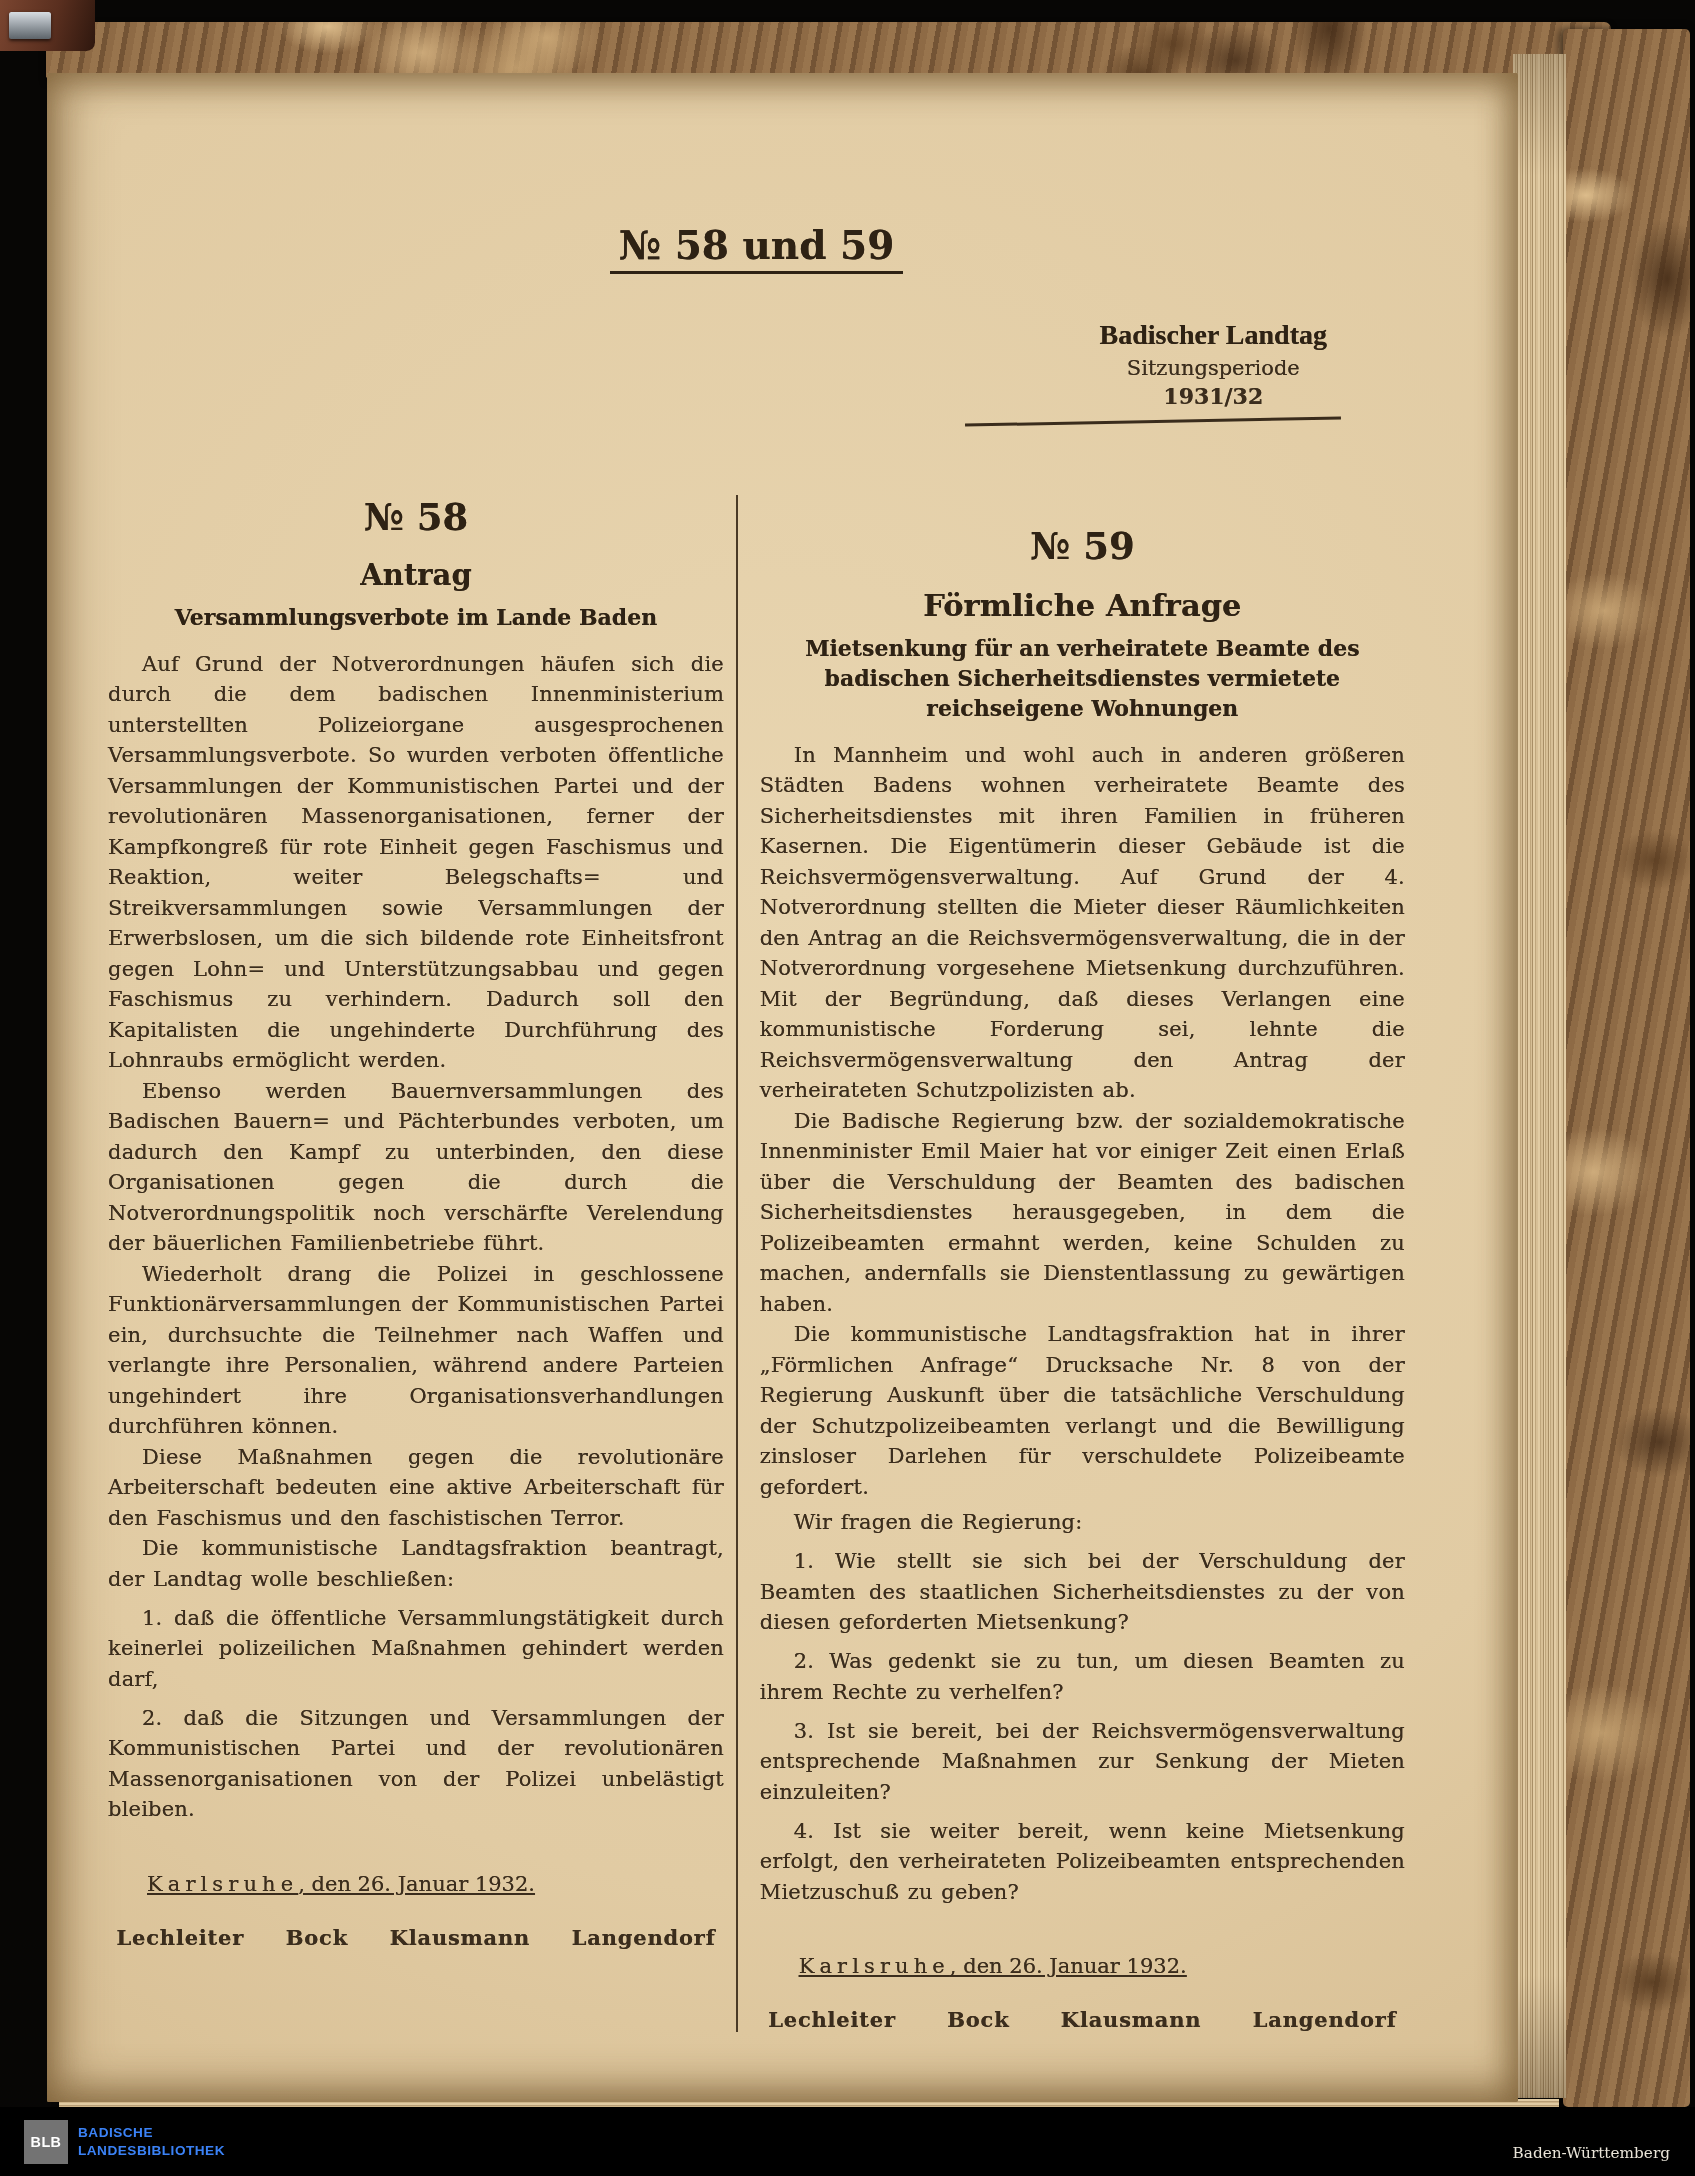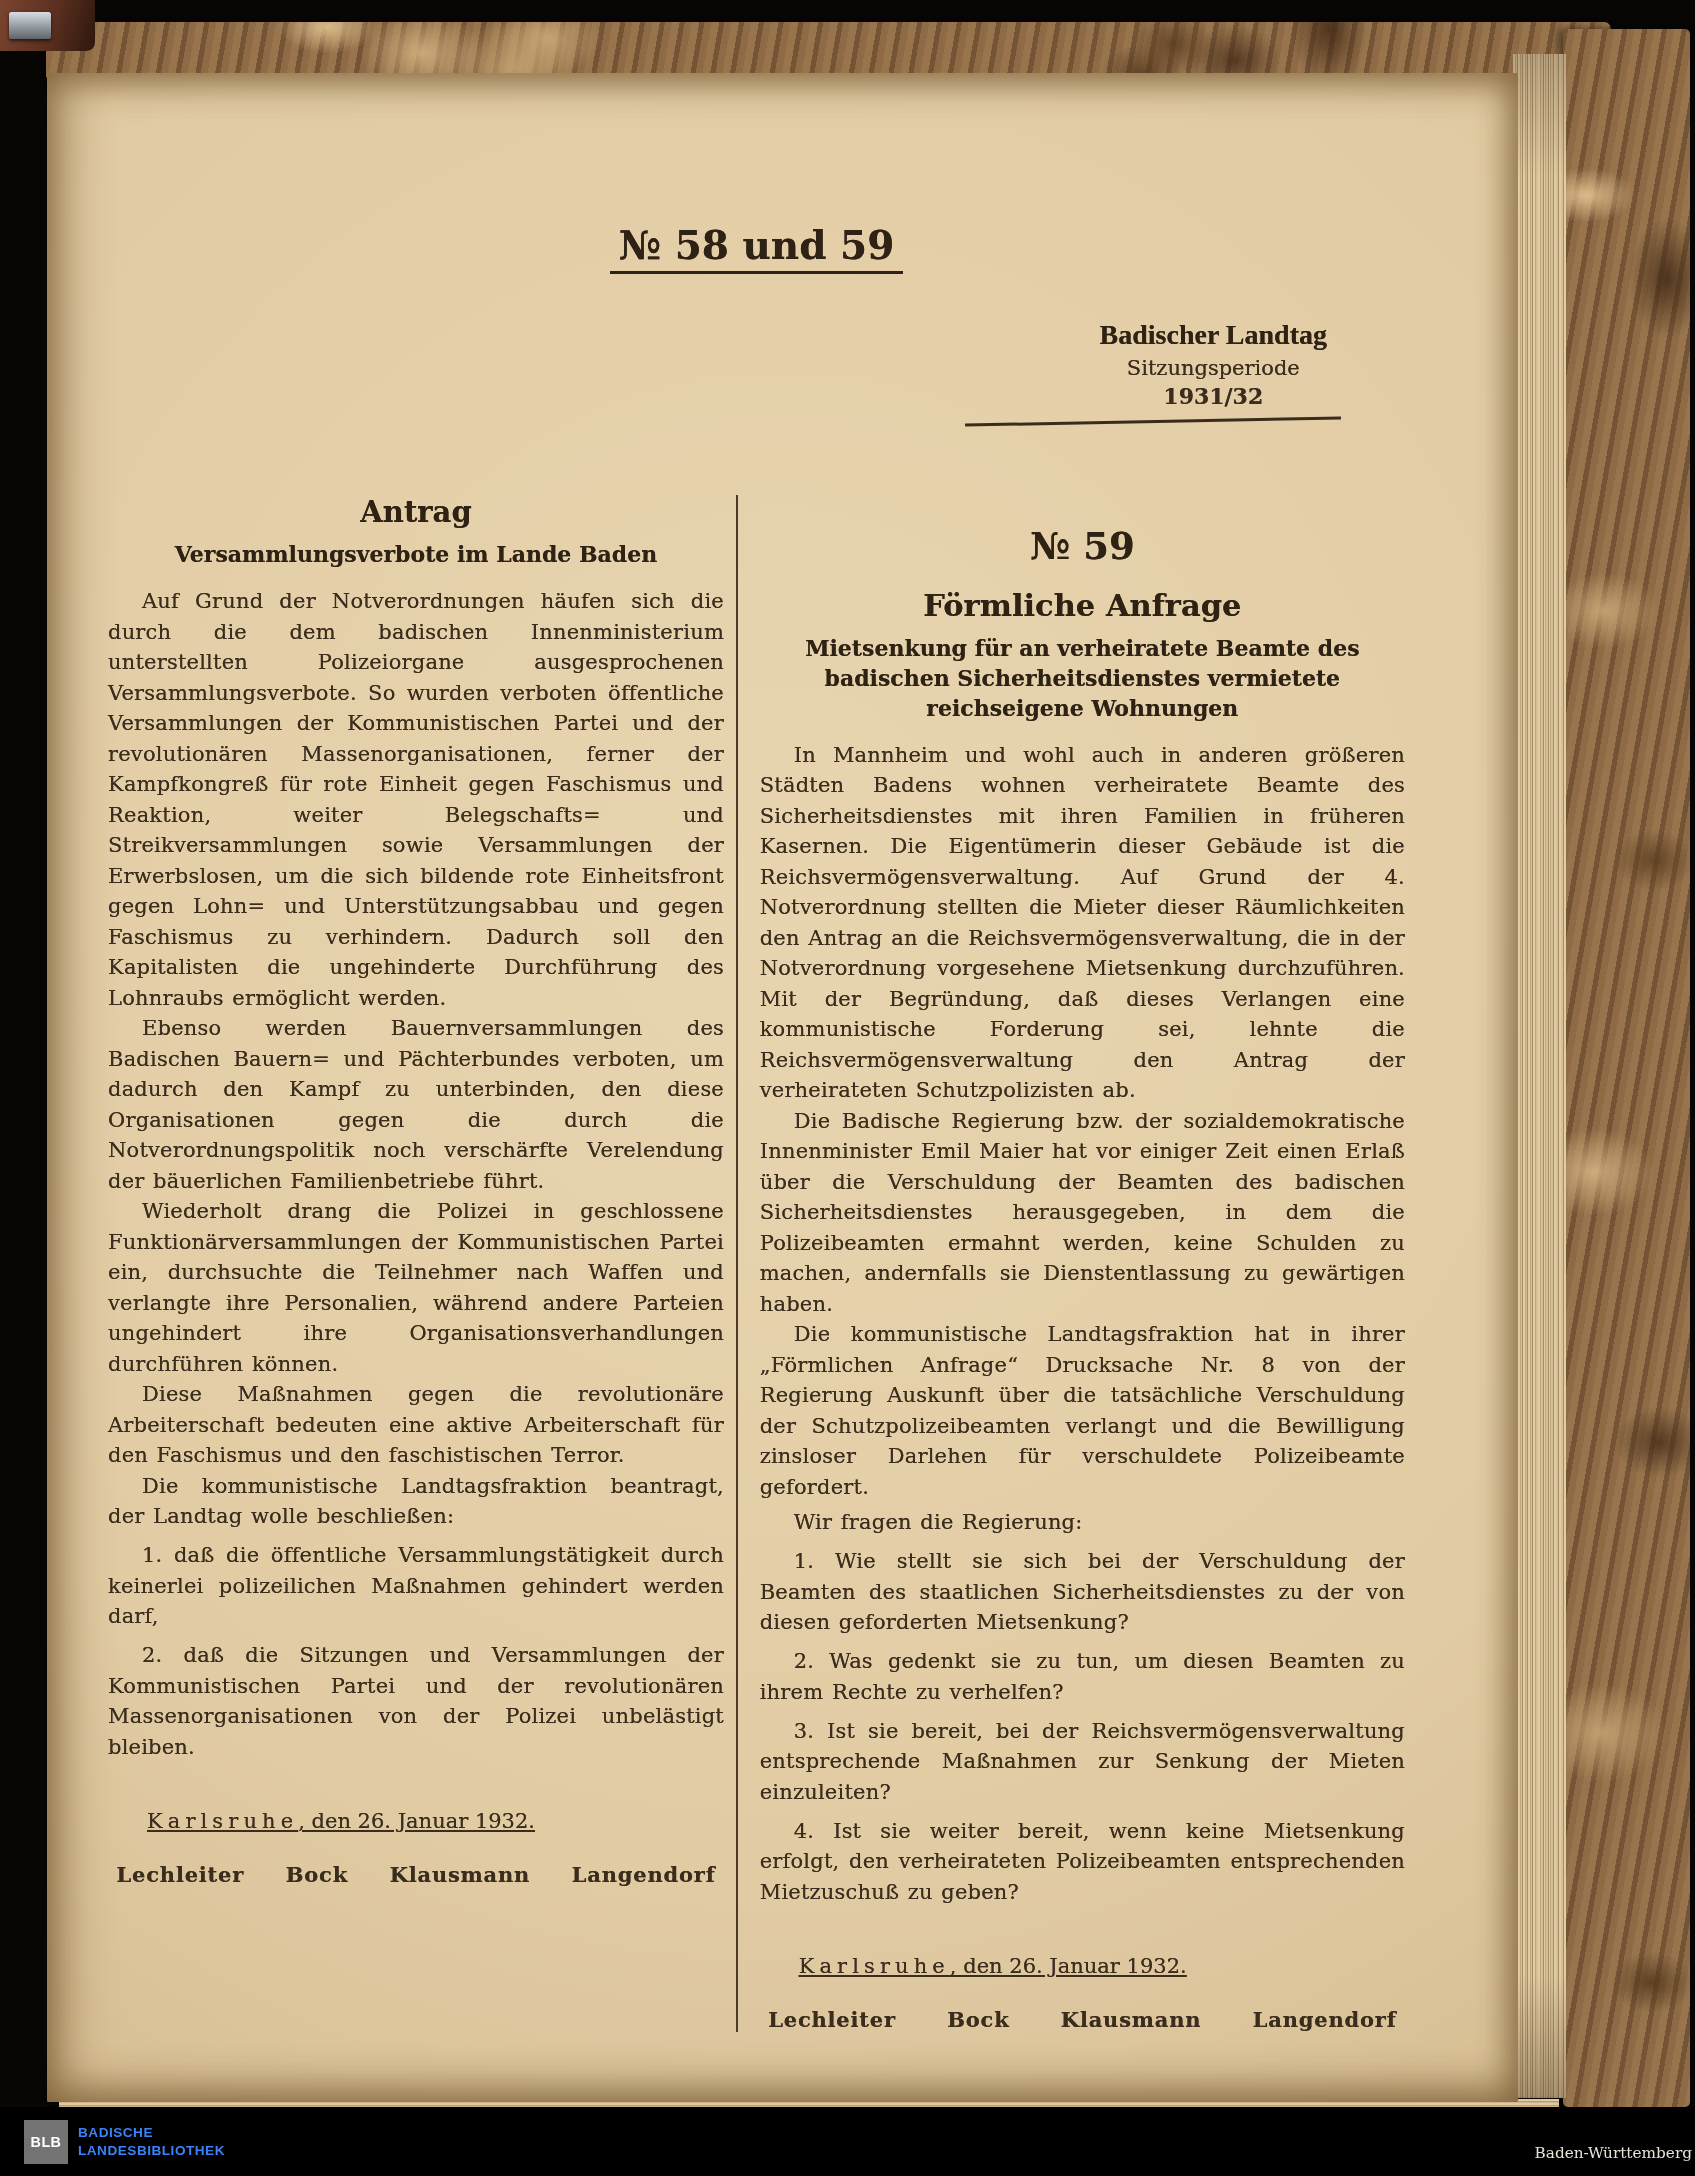--- a/index.html
+++ b/index.html
@@ -125,21 +125,21 @@
   .blb-badge {
     position:absolute; left:24px; bottom:12px; width:44px; height:44px;
     background:#737373; color:#fff; display:flex; align-items:center; justify-content:center;
     font-weight:bold; font-size:14.4px; letter-spacing:0.4px;
   }
   .blb-text {
     position:absolute; left:78px; bottom:15.3px; color:#3b82f6;
     font-size:13.6px; font-weight:bold; line-height:18.6px; letter-spacing:0.5px;
   }
   .bw-mark {
-    position:absolute; right:3px; bottom:13.6px; color:#e9e4d8;
+    position:absolute; right:25px; bottom:13.6px; color:#e9e4d8;
     font-size:15.3px; font-family:"DejaVu Serif", serif;
   }
 </style>
 </head>
 <body>
 
 <div class="top-edge marble"></div>
 <div class="spine-corner">
   <div class="spine-clasp"></div>
 </div>
@@ -156,20 +156,21 @@
 
     <div class="masthead">
       <div class="m-title">Badischer Landtag</div>
       <div class="m-sub">Sitzungsperiode</div>
       <div class="m-session">1931/32</div>
     </div>
 
     <div class="columns">
 
       <div class="col-left">
+        <div class="doc-no">№ 58</div>
         <div class="doc-kind kind-sm">Antrag</div>
         <div class="doc-subject">Versammlungsverbote im Lande Baden</div>
         <div class="body-text">
           <p>Auf Grund der Notverordnungen häufen sich die durch die dem badischen Innenministerium unterstellten Polizeiorgane ausgesprochenen Versammlungsverbote. So wurden verboten öffentliche Versammlungen der Kommunistischen Partei und der revolutionären Massenorganisationen, ferner der Kampfkongreß für rote Einheit gegen Faschismus und Reaktion, weiter Belegschafts= und Streikversammlungen sowie Versammlungen der Erwerbslosen, um die sich bildende rote Einheitsfront gegen Lohn= und Unterstützungsabbau und gegen Faschismus zu verhindern. Dadurch soll den Kapitalisten die ungehinderte Durchführung des Lohnraubs ermöglicht werden.</p>
           <p>Ebenso werden Bauernversammlungen des Badischen Bauern= und Pächterbundes verboten, um dadurch den Kampf zu unterbinden, den diese Organisationen gegen die durch die Notverordnungspolitik noch verschärfte Verelendung der bäuerlichen Familienbetriebe führt.</p>
           <p>Wiederholt drang die Polizei in geschlossene Funktionärversammlungen der Kommunistischen Partei ein, durchsuchte die Teilnehmer nach Waffen und verlangte ihre Personalien, während andere Parteien ungehindert ihre Organisationsverhandlungen durchführen können.</p>
           <p>Diese Maßnahmen gegen die revolutionäre Arbeiterschaft bedeuten eine aktive Arbeiterschaft für den Faschismus und den faschistischen Terror.</p>
           <p>Die kommunistische Landtagsfraktion beantragt, der Landtag wolle beschließen:</p>
           <p class="item">1. daß die öffentliche Versammlungstätigkeit durch keinerlei polizeilichen Maßnahmen gehindert werden darf,</p>
           <p class="item">2. daß die Sitzungen und Versammlungen der Kommunistischen Partei und der revolutionären Massenorganisationen von der Polizei unbelästigt bleiben.</p>

